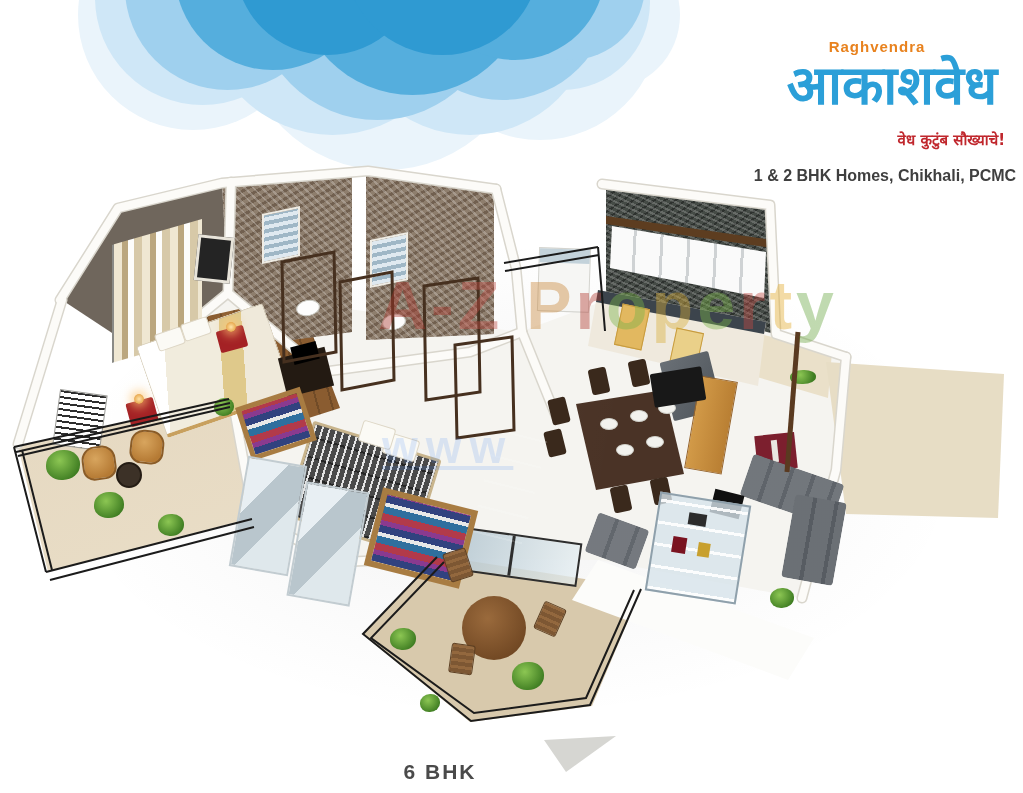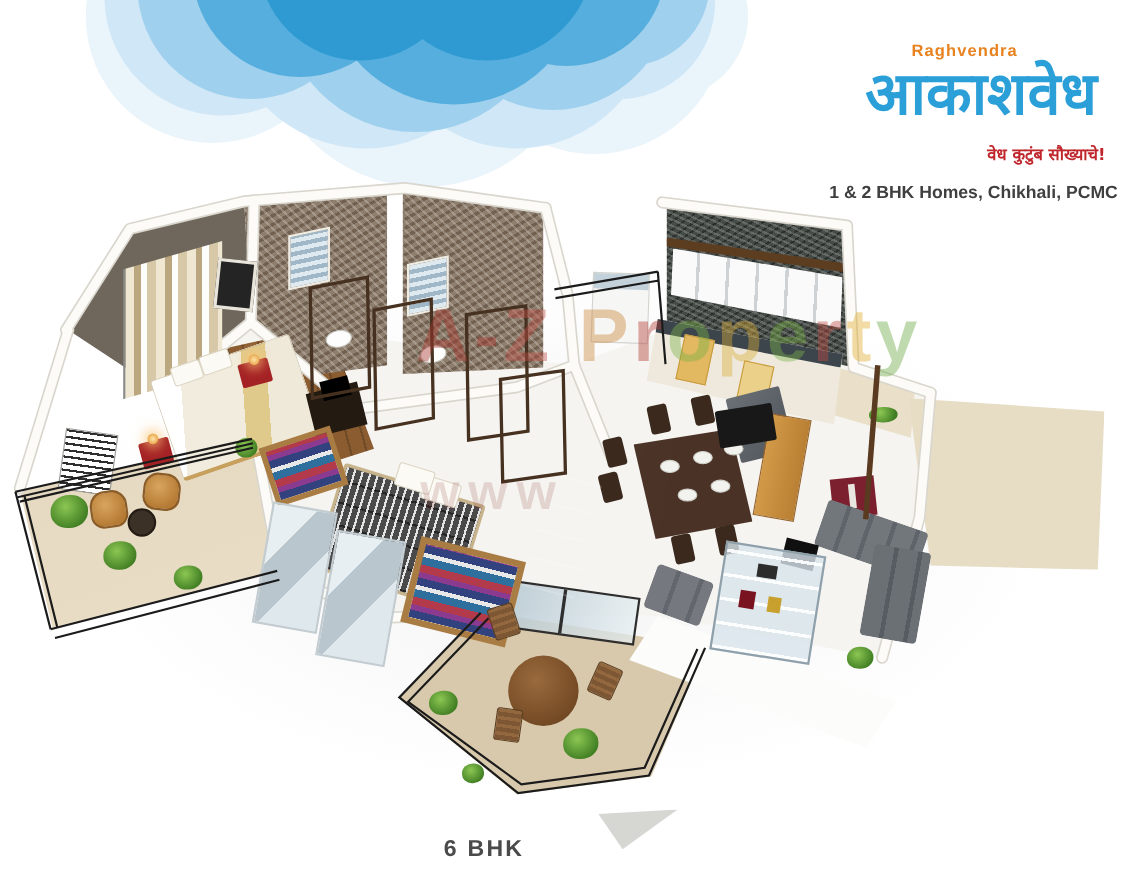--- a/index.html
+++ b/index.html
@@ -21,21 +21,21 @@
          color:#c0272d;z-index:50;font-family:"DejaVu Sans", sans-serif;}
   #subtitle{left:752px;top:167px;width:266px;text-align:center;font-size:16px;font-weight:bold;
          color:#3f3f3f;z-index:50;white-space:nowrap;}
   #plan-label{left:380px;top:760px;width:120px;text-align:center;font-size:21px;font-weight:bold;
          color:#4a4a4a;letter-spacing:2px;z-index:50;}
 
   
   #wm1{left:378px;top:266px;font-size:68px;font-weight:bold;letter-spacing:4px;opacity:.42;
        z-index:40;white-space:nowrap;}
   #wm2{left:382px;top:420px;font-size:46px;font-weight:bold;letter-spacing:8px;opacity:.15;
-       color:#7f1d1d;z-index:40;}
+       color:#3b82f6;z-index:40;text-decoration:underline;}
 
   
   #plan-shadow{left:60px;top:240px;width:900px;height:480px;z-index:7;
       background:radial-gradient(ellipse at center, rgba(70,70,70,.07), transparent 70%);}
   #base-floor{clip-path:polygon(150px 357px,230px 293px,520px 332px,606px 300px,772px 333px,
       846px 357px,836px 470px,800px 598px,600px 560px,436px 558px,340px 560px,254px 518px,232px 398px);
       background:#f5f4f0;z-index:8;}
   #master-floor{clip-path:polygon(118px 336px,298px 296px,340px 408px,240px 440px,152px 360px);
       background:#8a5c30;background-image:repeating-linear-gradient(75deg,rgba(0,0,0,.18) 0 2px,transparent 2px 14px);z-index:9;}
   #gray-tip{clip-path:polygon(544px 740px,616px 736px,566px 772px);background:#d6d6d2;z-index:9;}

